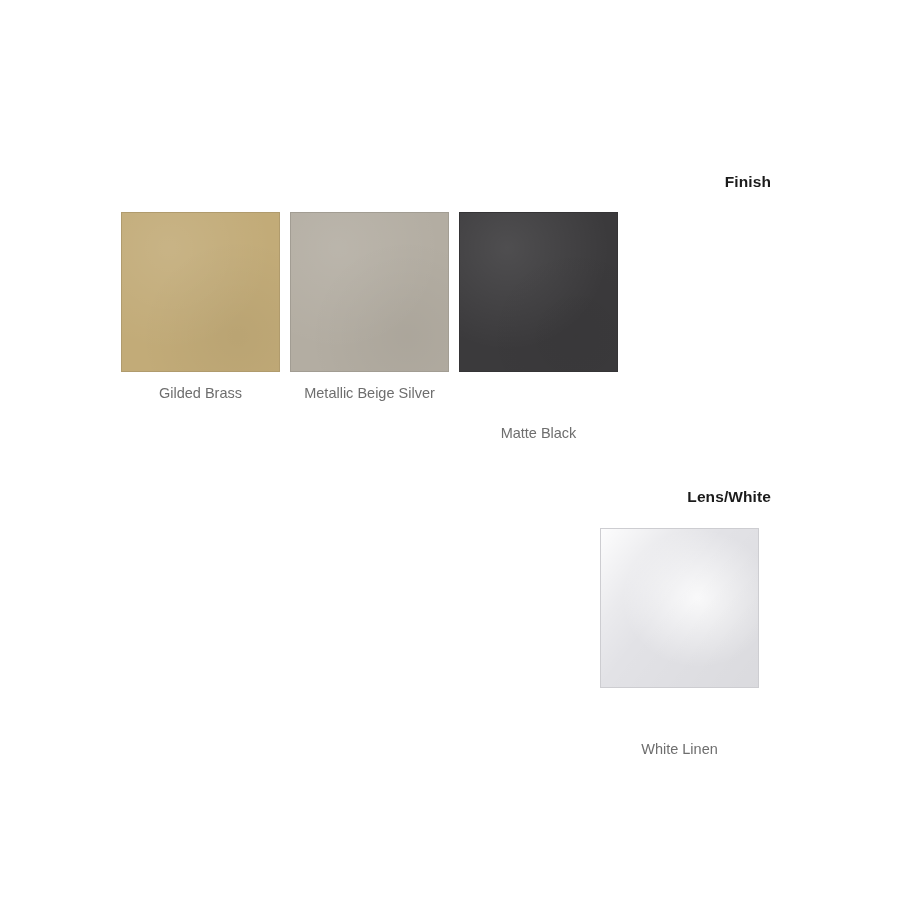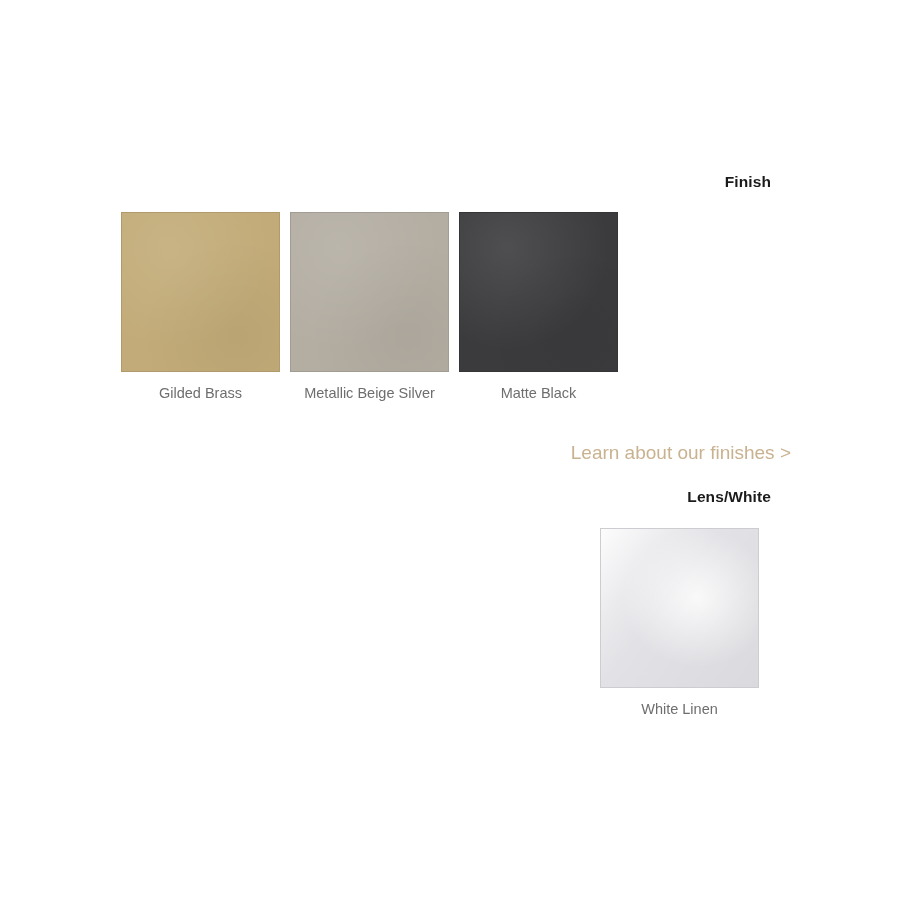--- a/index.html
+++ b/index.html
@@ -61,20 +61,21 @@
   }
 
   .swatch-cell {
     display: flex;
     flex-direction: column;
     align-items: center;
     margin-right: 10px;
   }
   .swatch-cell:last-child {
     margin-right: 0;
+    gap: 40px;
   }
 
   .swatch-chip {
     width: 159px;
     height: 160px;
     border: 1px solid rgba(0, 0, 0, 0.09);
     box-sizing: border-box;
     position: relative;
     overflow: hidden;
   }
@@ -143,21 +144,20 @@
       <div class="swatch-label">Metallic Beige Silver</div>
     </div>
 
     <div class="swatch-cell">
       <div class="swatch-chip" style="background-color: rgb(59, 58, 60);"></div>
       <div class="swatch-label">Matte Black</div>
     </div>
 
   </div>
 
-  <a id="learn-link" style="color: rgb(201, 178, 144);">Learn about our finishes &gt;</a>
 
   <div class="section-heading" id="lens-heading">Lens/White</div>
 
   <div class="swatch-row" id="lens-row">
 
     <div class="swatch-cell">
       <div class="swatch-chip sheen" style="background-color: rgb(226, 226, 230);"></div>
       <div class="swatch-label">White Linen</div>
     </div>
 

